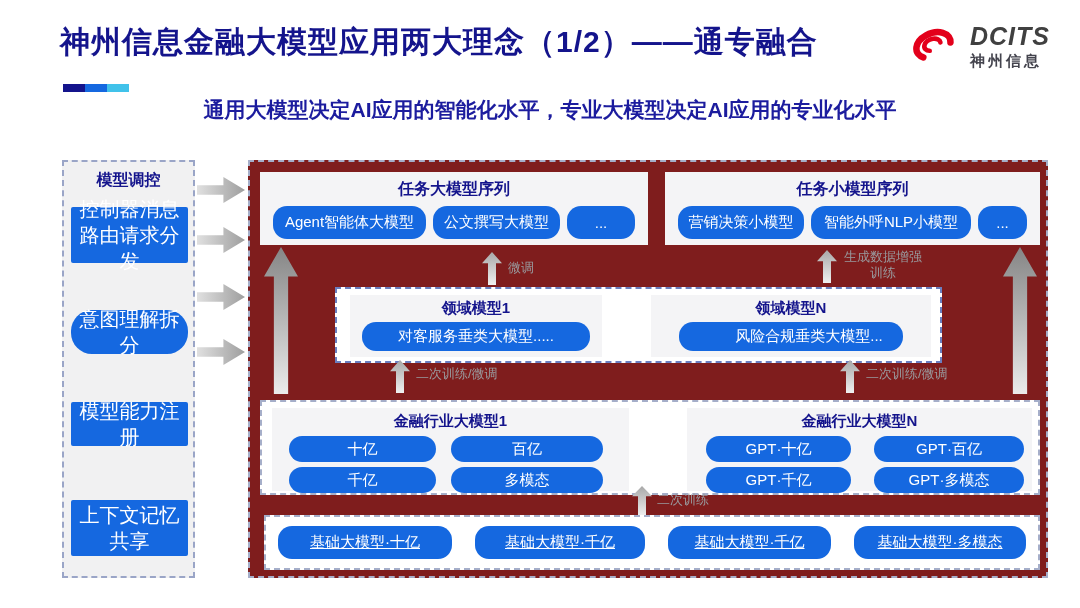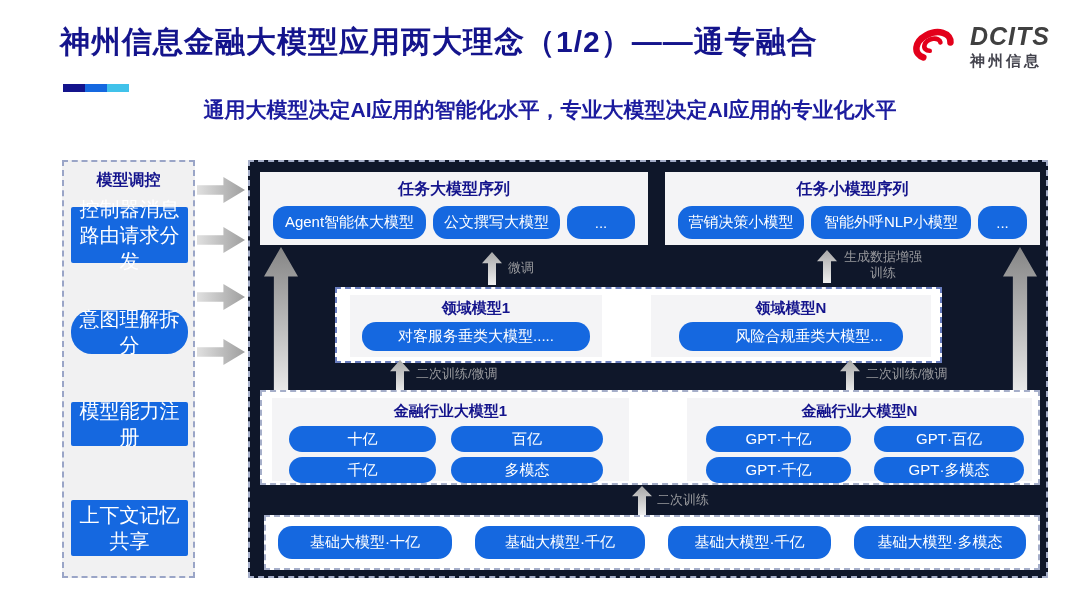--- a/index.html
+++ b/index.html
@@ -37,21 +37,21 @@
   .sb-b3{top:240px;height:44px;}
   .sb-b4{top:338px;height:56px;}
 
   
   .side-arrow{left:197px;width:48px;height:26px;
     background:linear-gradient(90deg,#e0e0e0,#9e9e9e);
     clip-path:polygon(0 32%,55% 32%,55% 0,100% 50%,55% 100%,55% 68%,0 68%);}
   .sa1{top:177px;} .sa2{top:227px;} .sa3{top:284px;} .sa4{top:339px;}
 
   
-  .main{left:248px;top:160px;width:800px;height:418px;background:#0f172a;border:2px dashed #a5aec9;}
+  .main{left:248px;top:160px;width:800px;height:418px;background:#7f1d1d;border:2px dashed #a5aec9;}
 
   .panel{position:absolute;background:var(--panel);}
   .panel-h{width:100%;text-align:center;font-size:16px;font-weight:bold;color:var(--navy);padding-top:7px;}
   .btn{background:var(--blue);color:#fff;font-size:15px;display:flex;align-items:center;justify-content:center;
        border-radius:14px;white-space:nowrap;}
 
   .p-task-large{left:10px;top:10px;width:388px;height:73px;}
   .p-task-small{left:415px;top:10px;width:375px;height:73px;}
   .task-row{display:flex;gap:7px;padding:0 13px;margin-top:6px;}
   .task-row .btn{height:33px;}
@@ -76,35 +76,35 @@
   .domain{left:85px;top:125px;width:607px;height:76px;border:2px dashed #6b7fc0;background:#fff;position:absolute;}
   .dp1{left:13px;top:6px;width:252px;height:62px;}
   .dp2{left:314px;top:6px;width:280px;height:62px;}
   .domain .panel-h{font-size:15px;padding-top:4px;}
   .domain .btn{height:29px;margin:4px auto 0;}
   .dp1 .btn{width:228px;} .dp2 .btn{width:224px;padding-left:36px;}
 
   .sm-l{left:140px;top:198px;} .sm-r{left:590px;top:198px;}
   .lb-retrain-l{left:166px;top:203px;} .lb-retrain-r{left:616px;top:203px;}
 
-  .industry{left:10px;top:228px;width:780px;height:95px;border:2px dashed #a5aec9;background:#fff;position:absolute;}
+  .industry{left:10px;top:238px;width:780px;height:95px;border:2px dashed #a5aec9;background:#fff;position:absolute;}
   .ip1{left:10px;top:6px;width:357px;height:83px;}
   .ip2{left:425px;top:6px;width:345px;height:83px;}
   .industry .panel-h{font-size:15px;padding-top:4px;}
   .igrid{display:grid;row-gap:5px;margin-top:5px;}
   .ip1 .igrid{grid-template-columns:147px 152px;column-gap:15px;padding-left:17px;}
   .ip2 .igrid{grid-template-columns:145px 150px;column-gap:23px;padding-left:19px;}
   .igrid .btn{height:26px;}
 
   .sm-b{left:382px;top:324px;height:30px;}
   .lb-retrain2{left:407px;top:329px;}
 
   .base{left:14px;top:353px;width:776px;height:55px;border:2px dashed #a5aec9;background:#fff;position:absolute;
         display:flex;align-items:center;justify-content:space-between;padding:0 12px;}
-  .base .btn{height:33px;}
+  .base .btn{height:33px;text-decoration:underline;}
   .bw1{width:174px;} .bw2{width:170px;} .bw3{width:163px;} .bw4{width:172px;}
 </style>
 </head>
 <body>
 
 <div class="abs title">神州信息金融大模型应用两大理念（1/2）——通专融合</div>
 <div class="abs tricolor">
   <span class="seg1"></span>
   <span class="seg2"></span>
   <span class="seg3"></span>

